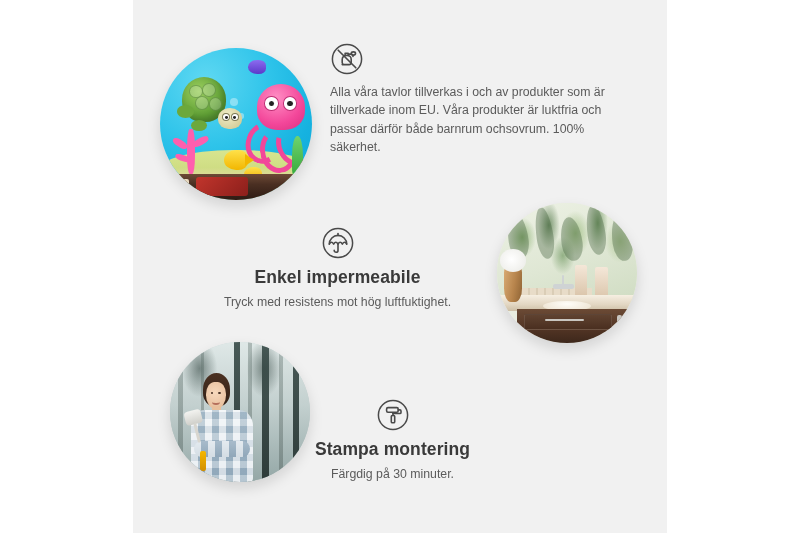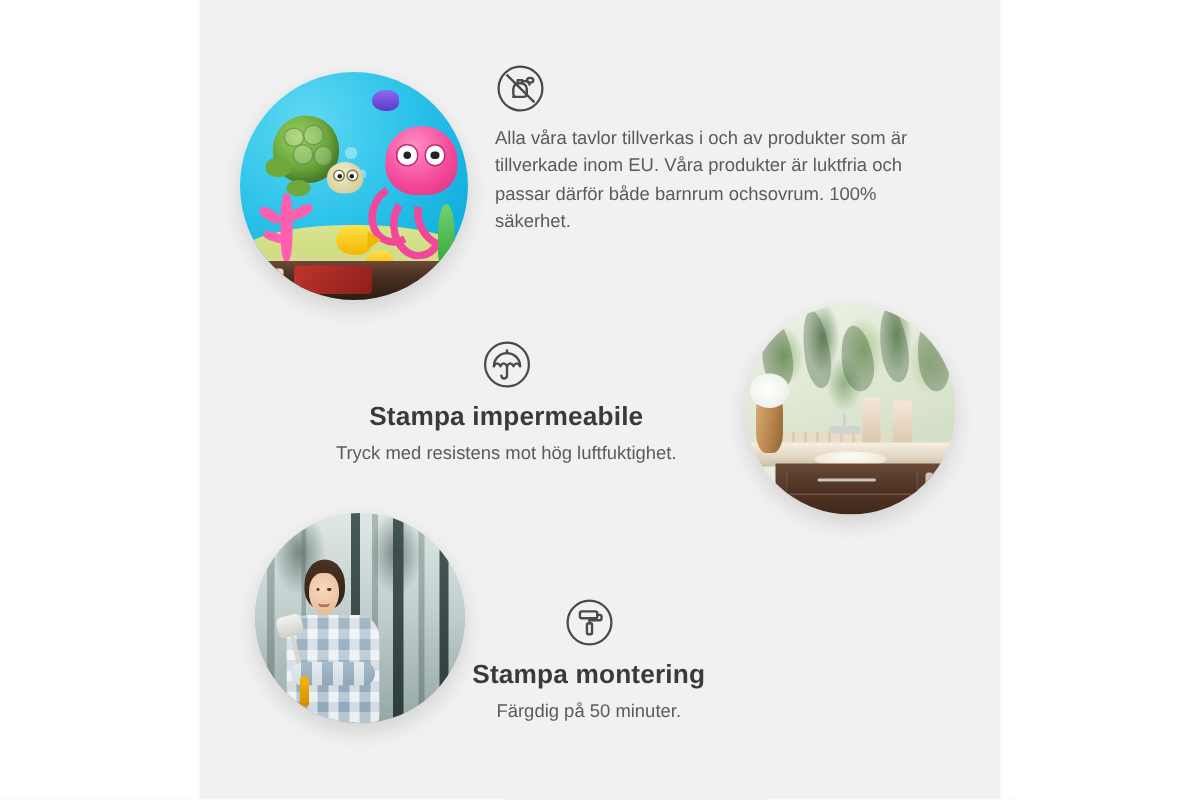--- a/index.html
+++ b/index.html
@@ -369,21 +369,21 @@
   <div class="feature align-center" style="left:215px;top:226px;width:245px;">
     <span class="icon-wrap">
       <svg class="ico" viewBox="0 0 34 34" aria-hidden="true">
         <circle class="ring" cx="17" cy="17" r="14.6"></circle>
         <path d="M8.3 18.1a8.7 8.7 0 0 1 17.4 0"></path>
         <path d="M8.3 18.1c1.45-2.5 2.9-2.5 4.35 0 1.45-2.5 2.9-2.5 4.35 0 1.45-2.5 2.9-2.5 4.35 0 1.45-2.5 2.9-2.5 4.35 0"></path>
         <path d="M17 18.1v6.3a1.9 1.9 0 0 1-3.8 0"></path>
         <path d="M17 9.4V7.6"></path>
       </svg>
     </span>
-    <p class="feat-title">Stampa impermeabile</p>
+    <p class="feat-title">Enkel impermeabile</p>
     <p class="feat-body">Tryck med resistens mot hög luftfuktighet.</p>
   </div>
 
   <div class="circle" style="left:170px;top:342px;width:140px;height:140px;">
     <div class="scene forest">
       <div class="sky"></div>
       <div class="canopy" style="left:8%"></div>
       <div class="canopy" style="left:54%"></div>
       <div class="tree far" style="left:6%;width:3%"></div>
       <div class="tree far" style="left:22%;width:2.4%"></div>
@@ -415,15 +415,15 @@
     <span class="icon-wrap">
       <svg class="ico" viewBox="0 0 34 34" aria-hidden="true">
         <circle class="ring" cx="17" cy="17" r="14.6"></circle>
         <rect x="10.6" y="9.6" width="11.6" height="4.6" rx="1.4"></rect>
         <path d="M22.2 11.9h1.7a1.1 1.1 0 0 1 1.1 1.1v1.4a1.1 1.1 0 0 1-1.1 1.1H17"></path>
         <path d="M17 15.5v2.0"></path>
         <rect x="15.3" y="17.5" width="3.4" height="7.3" rx="1.1"></rect>
       </svg>
     </span>
     <p class="feat-title">Stampa montering</p>
-    <p class="feat-body">Färgdig på 50 minuter.</p>
+    <p class="feat-body">Färgdig på 30 minuter.</p>
   </div>
 </div>
 
 </body></html>

